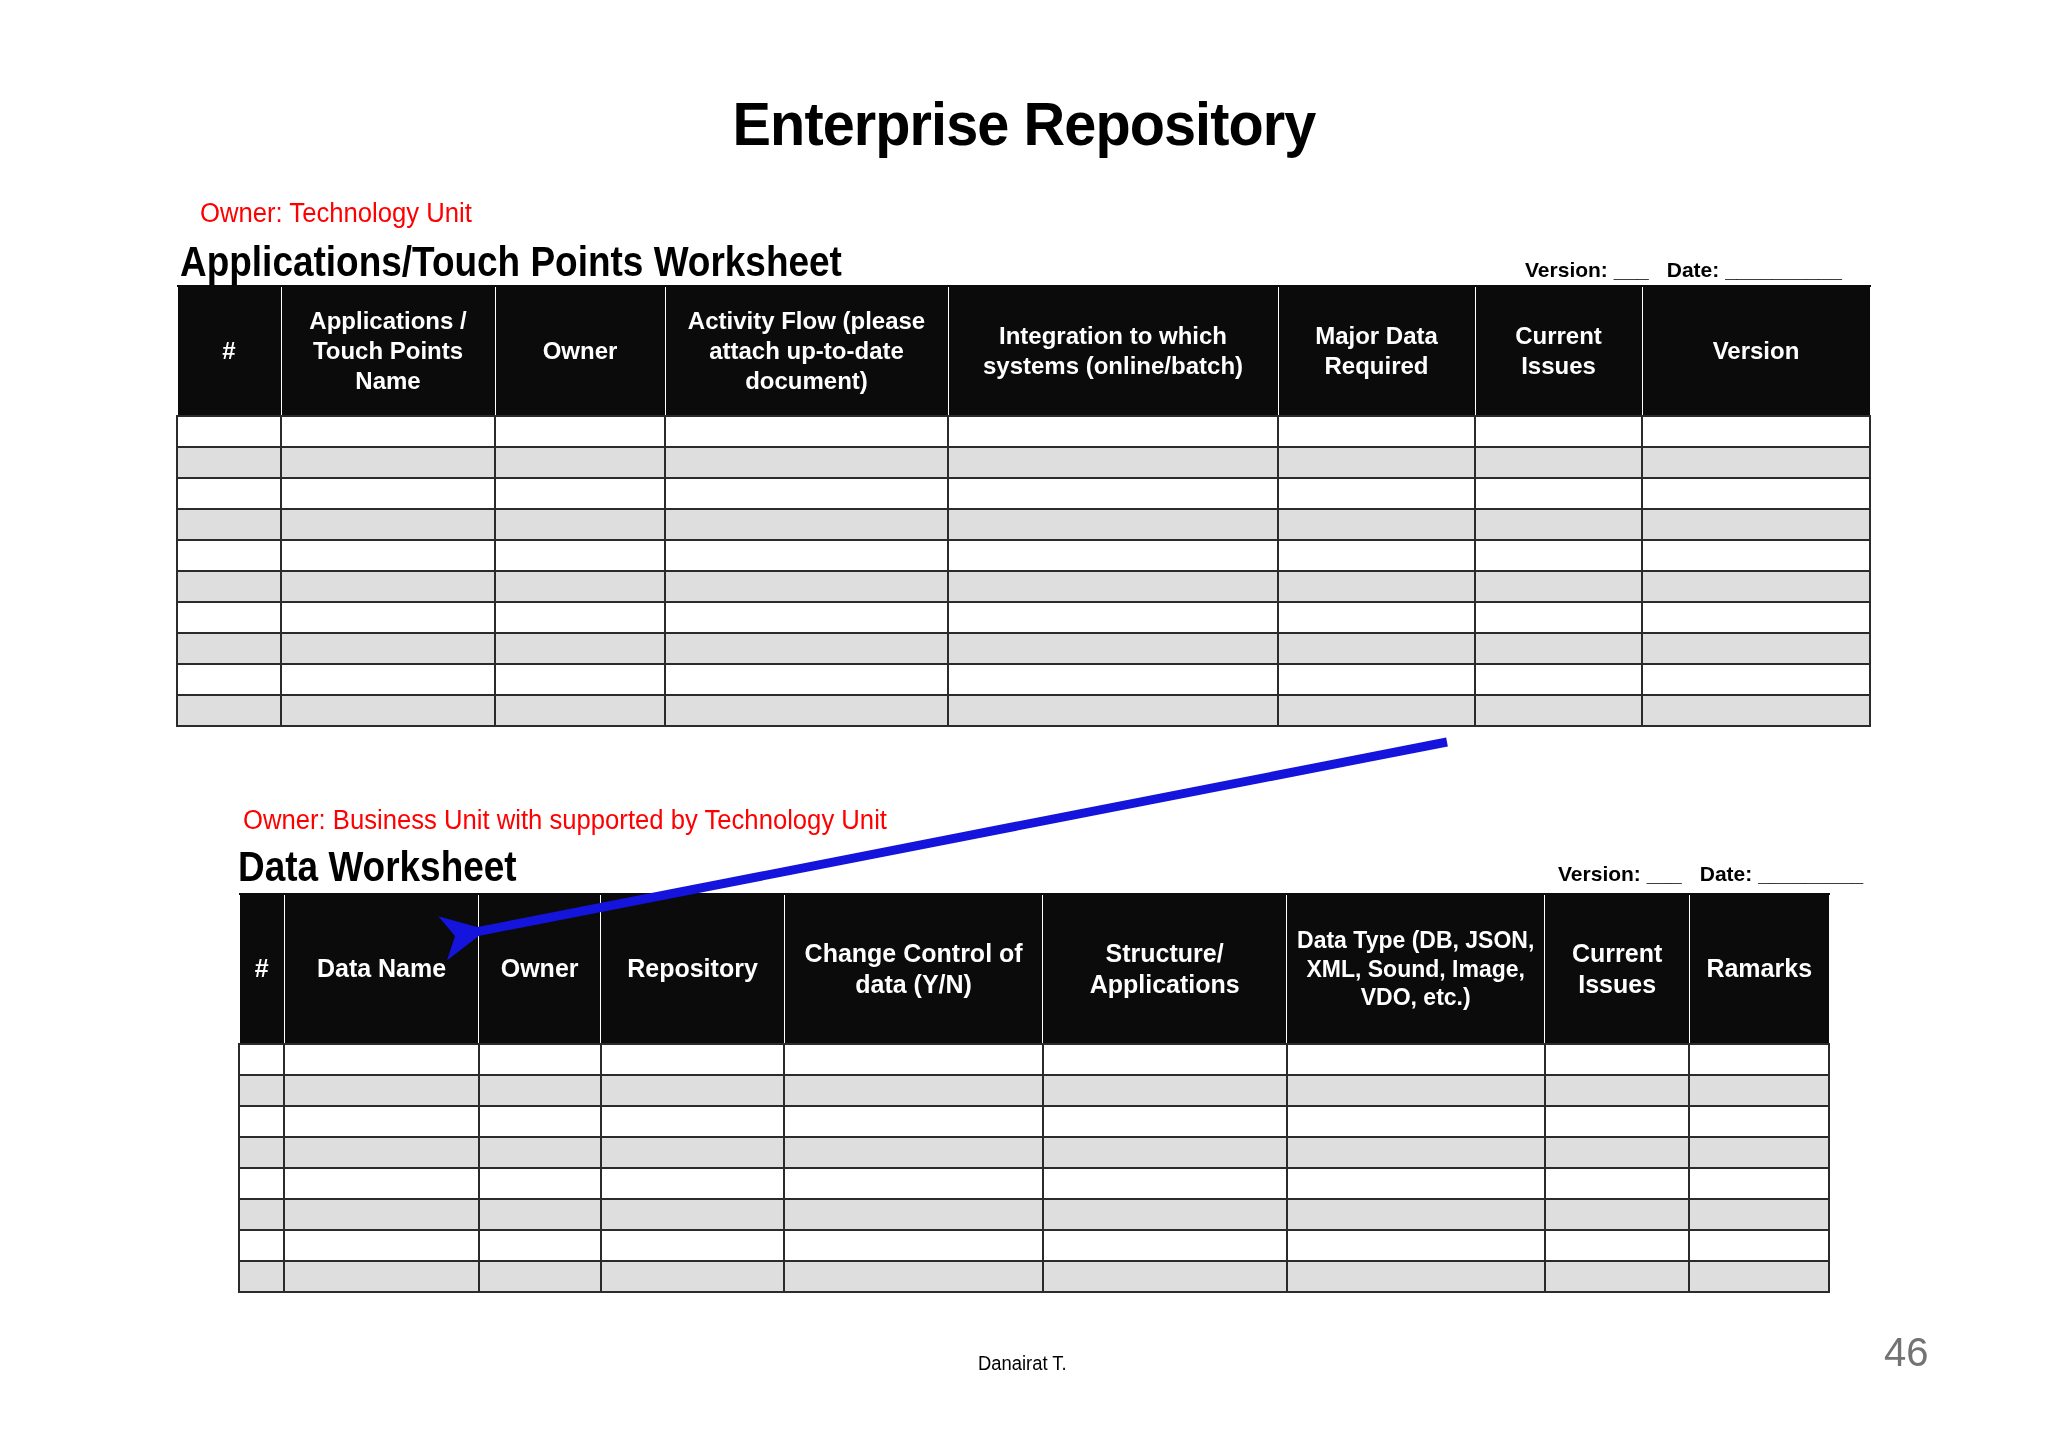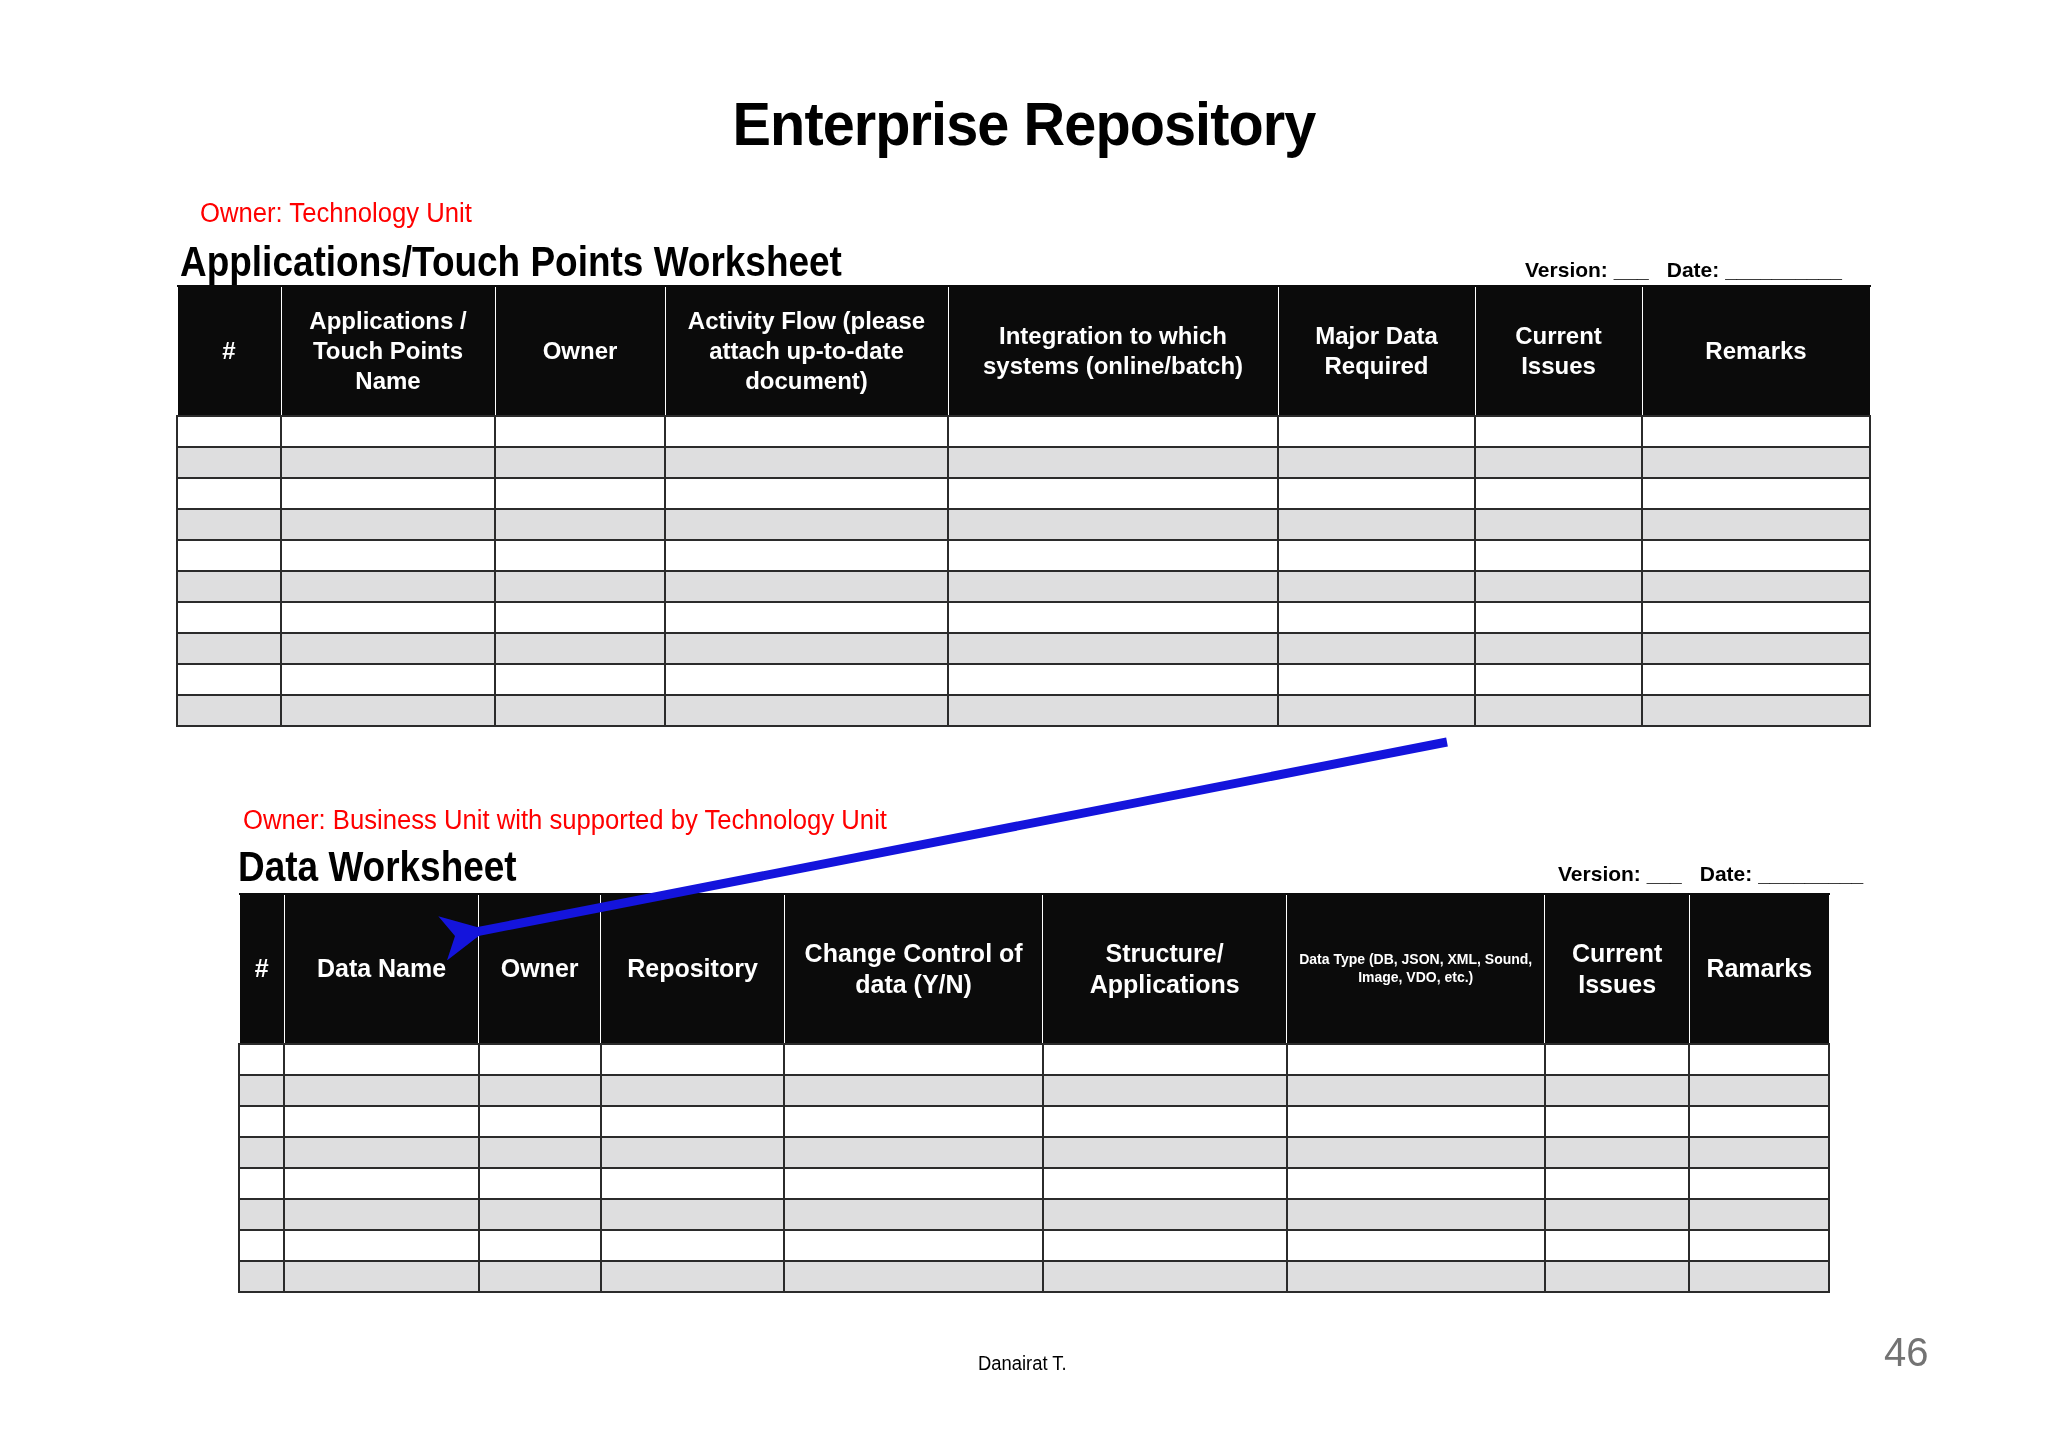--- a/index.html
+++ b/index.html
@@ -78,21 +78,21 @@
     font-weight:bold;
     text-align:center;
     vertical-align:middle;
     border:1.5px solid #ffffff;
     padding:4px 3px;
     line-height:1.26;
     font-family:"Liberation Sans", sans-serif;
   }
   #apps-table th{font-size:24px;height:120px;}
   #data-table th{font-size:25px;height:140px;}
-  #data-table th.th-small{font-size:14px;margin-top:17px;}
+  #data-table th.th-small{font-size:23px;margin-top:17px;}
   .wsheet td{
     border:2.2px solid #2b2b2b;
     padding:0;
     height:30px;
   }
   #apps-table td{height:29px;}
   #data-table td{height:29px;}
   .wsheet tr.row-shaded td{background:#DEDEDF;}
   .wsheet tr.row-plain td{background:#FFFFFF;}
   .wsheet thead tr th{border-top:2.5px solid #0B0B0B;}
@@ -144,21 +144,21 @@
     </colgroup>
     <thead>
       <tr>
         <th>#</th>
         <th>Applications / Touch Points Name</th>
         <th>Owner</th>
         <th>Activity Flow (please attach up-to-date document)</th>
         <th>Integration to which systems (online/batch)</th>
         <th>Major Data Required</th>
         <th>Current Issues</th>
-        <th>Remarks</th>
+        <th>Version</th>
       </tr>
     </thead>
     <tbody id="apps-table-body">
         <tr class="row-plain">
           <td></td>
           <td></td>
           <td></td>
           <td></td>
           <td></td>
           <td></td>

